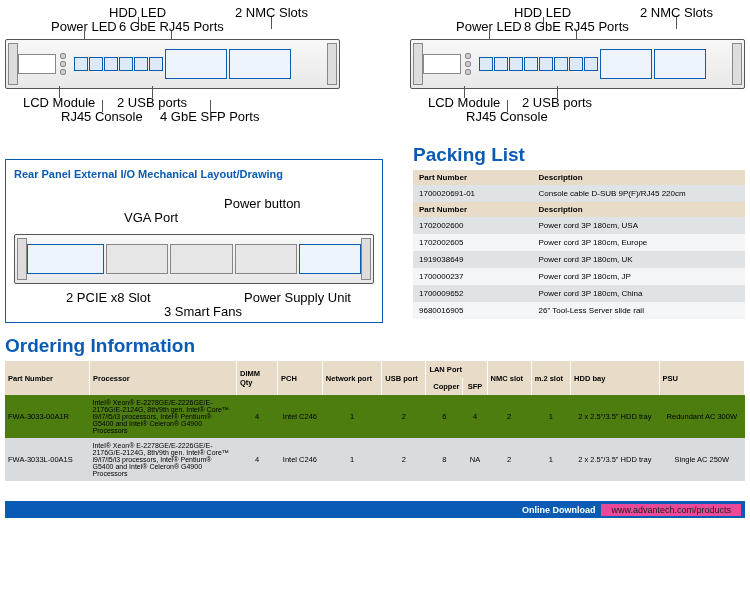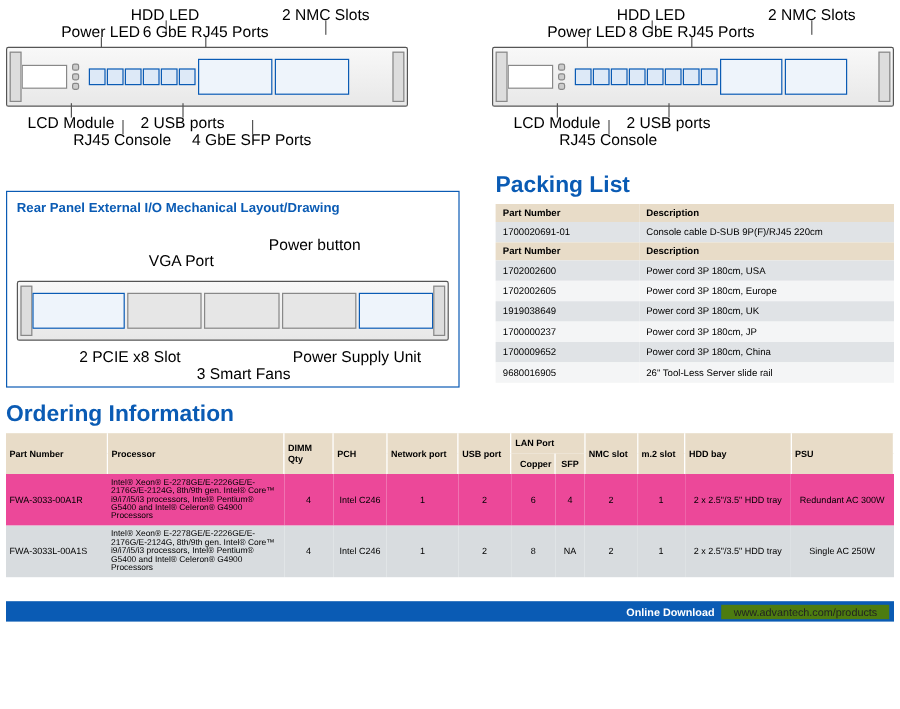--- a/index.html
+++ b/index.html
@@ -27,26 +27,26 @@
   .tb{width:100%;border-collapse:collapse;font-size:8px}
   .tb th{background:#e8dcc8;text-align:left;padding:3px 6px;font-weight:bold}
   .tb td{padding:4px 6px}
   .tb tr:nth-child(even) td{background:#e0e3e6}
   .tb tr:nth-child(odd) td{background:#f4f5f6}
 
   .ord{width:100%;border-collapse:collapse;font-size:7.5px;margin-top:4px}
   .ord th{background:#e8dcc8;padding:4px 3px;font-weight:bold;text-align:left;border-right:1px solid #fff;vertical-align:middle}
   .ord td{padding:4px 3px;text-align:center;vertical-align:middle}
   .ord td:nth-child(1),.ord td:nth-child(2){text-align:left}
-  .ord tr.r1 td{background:#ec4899}
+  .ord tr.r1 td{background:#4d7c0f}
   .ord tr.r2 td{background:#d8dcdf}
 
   .footbar{background:#0a5bb4;height:17px;margin-top:20px;display:flex;align-items:center;justify-content:flex-end;padding-right:4px}
   .footbar .t{color:#fff;font-size:9px;font-weight:bold;margin-right:6px}
-  .footbar .u{background:#4d7c0f;color:#222;font-size:9px;padding:1px 10px}
+  .footbar .u{background:#ec4899;color:#222;font-size:9px;padding:1px 10px}
 
   .two{display:flex;gap:30px;align-items:flex-start}
 </style>
 </head>
 <body>
 
 <div class="row">
 
   <div class="dia">
     <div class="top" style="position:relative;height:34px">

